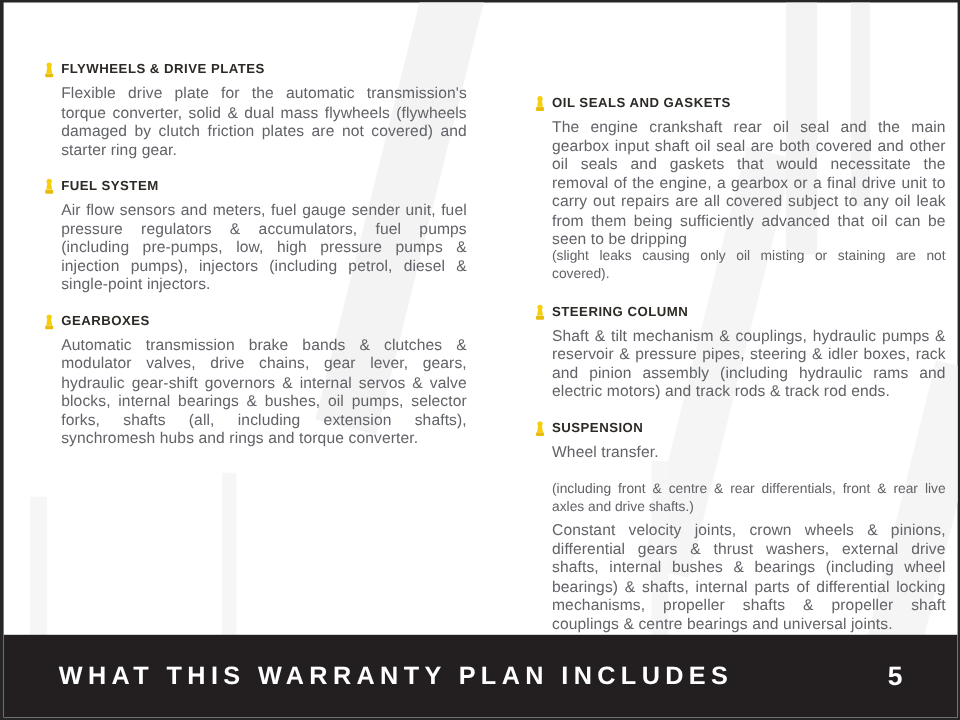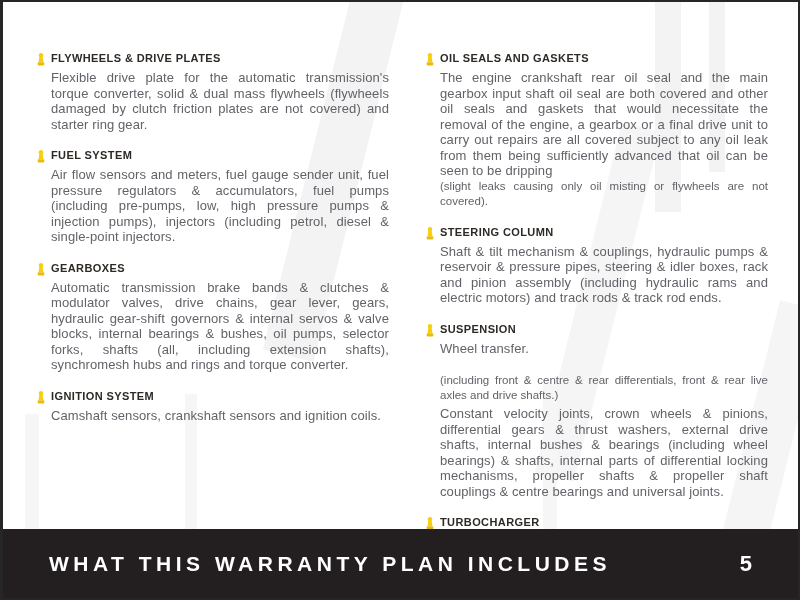--- a/index.html
+++ b/index.html
@@ -22,21 +22,21 @@
   .wm-v2 { width: 16px; height: 170px; left: 706px; top: 0; }
   .wm-v3 { width: 14px; height: 120px; left: 22px;  top: 412px; background:#f6f6f6; }
   .wm-v4 { width: 12px; height: 140px; left: 182px; top: 392px; background:#f6f6f6; }
   .wm-v5 { width: 14px; height: 150px; left: 540px; top: 382px; background:#f6f6f6; }
   .wm-diag3 { width: 46px; height: 260px; left: 745px; top: 300px; transform: rotate(14deg); background:#f5f5f5; }
 
   .content { position: absolute; inset: 0 0 69px 0; border-radius: 20px; }
 
   .col { position: absolute; top: 50px; }
   .col-left  { left: 48px; width: 338px; }
-  .col-right { left: 437px; width: 328px; }
+  .col-right { left: 457px; width: 328px; margin-top: 28px; }
 
   .section { margin-bottom: 17px; }
 
   .heading-row { position: relative; margin-bottom: 6px; }
   .bullet {
     position: absolute; left: -15px; top: 0px;
     width: 10px; height: 13px; display: inline-block;
   }
   h3 {
     font-size: 11px; font-weight: 700; letter-spacing: 0.4px;
@@ -121,51 +121,38 @@
               <circle cx="5" cy="2.2" r="2.2" fill="#F6CF0A"></circle>
               <path d="M3.4 3.6 L6.6 3.6 L7.4 9 L2.6 9 Z" fill="#F6CF0A"></path>
               <rect x="1.7" y="9.2" width="6.6" height="3.2" rx="0.8" fill="#E9BC0B"></rect>
             </svg>
         </span>
         <h3>GEARBOXES</h3>
       </div>
       <p class="body">Automatic transmission brake bands &amp; clutches &amp; modulator valves, drive chains, gear lever, gears, hydraulic gear-shift governors &amp; internal servos &amp; valve blocks, internal bearings &amp; bushes, oil pumps, selector forks, shafts (all, including extension shafts), synchromesh hubs and rings and torque converter.</p>
     </div>
 
-    <div class="section">
-      <div class="heading-row">
-        <span class="bullet">
-          <svg viewBox="0 0 10 13" width="10" height="13">
-              <circle cx="5" cy="2.2" r="2.2" fill="#F6CF0A"></circle>
-              <path d="M3.4 3.6 L6.6 3.6 L7.4 9 L2.6 9 Z" fill="#F6CF0A"></path>
-              <rect x="1.7" y="9.2" width="6.6" height="3.2" rx="0.8" fill="#E9BC0B"></rect>
-            </svg>
-        </span>
-        <h3>IGNITION SYSTEM</h3>
-      </div>
-      <p class="body">Camshaft sensors, crankshaft sensors and ignition coils.</p>
-    </div>
 
   </div>
 
   <div class="col col-right">
 
     <div class="section">
       <div class="heading-row">
         <span class="bullet">
           <svg viewBox="0 0 10 13" width="10" height="13">
               <circle cx="5" cy="2.2" r="2.2" fill="#F6CF0A"></circle>
               <path d="M3.4 3.6 L6.6 3.6 L7.4 9 L2.6 9 Z" fill="#F6CF0A"></path>
               <rect x="1.7" y="9.2" width="6.6" height="3.2" rx="0.8" fill="#E9BC0B"></rect>
             </svg>
         </span>
         <h3>OIL SEALS AND GASKETS</h3>
       </div>
       <p class="body">The engine crankshaft rear oil seal and the main gearbox input shaft oil seal are both covered and other oil seals and gaskets that would necessitate the removal of the engine, a gearbox or a final drive unit to carry out repairs are all covered subject to any oil leak from them being sufficiently advanced that oil can be seen to be dripping</p>
-      <p class="note-after">(slight leaks causing only oil misting or flywheels are not covered).</p>
+      <p class="note-after">(slight leaks causing only oil misting or staining are not covered).</p>
     </div>
 
     <div class="section">
       <div class="heading-row">
         <span class="bullet">
           <svg viewBox="0 0 10 13" width="10" height="13">
               <circle cx="5" cy="2.2" r="2.2" fill="#F6CF0A"></circle>
               <path d="M3.4 3.6 L6.6 3.6 L7.4 9 L2.6 9 Z" fill="#F6CF0A"></path>
               <rect x="1.7" y="9.2" width="6.6" height="3.2" rx="0.8" fill="#E9BC0B"></rect>
             </svg>

